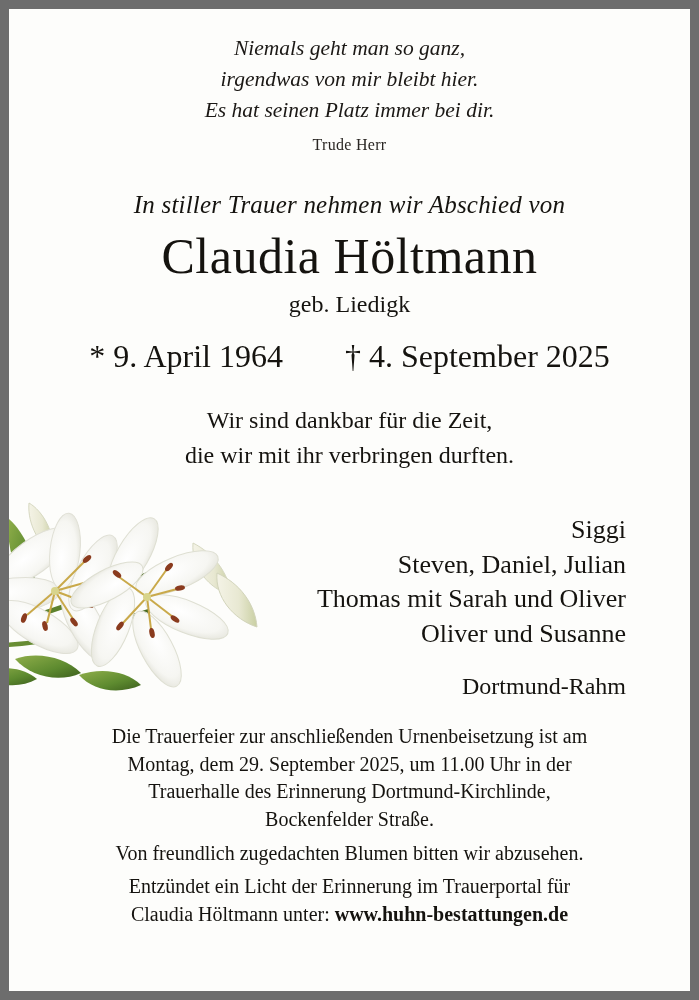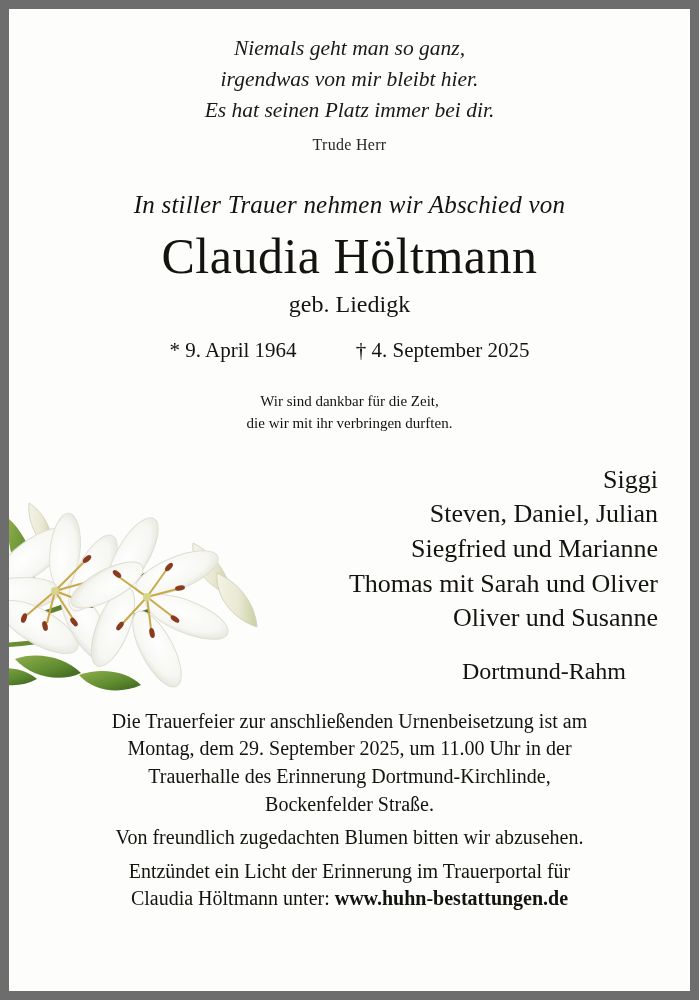--- a/index.html
+++ b/index.html
@@ -67,37 +67,37 @@
     font-size: 50px;
     line-height: 1.05;
     letter-spacing: 0.5px;
   }
   .maiden {
     margin-top: 9px;
     font-size: 24px;
   }
   .dates {
     margin-top: 20px;
-    font-size: 21px;
+    font-size: 32px;
   }
   .dates .birth { margin-right: 44px; }
   .dates .death { margin-left: 10px; }
 
   .thanks {
     margin-top: 28px;
-    font-size: 15px;
+    font-size: 24px;
     line-height: 1.45;
   }
   .thanks span { display: block; }
 
   
   .family {
-    margin-top: 28px;
+    margin-top: 40px;
     text-align: right;
-    padding-right: 32px;
+    padding-right: 64px;
     font-size: 26px;
     line-height: 1.33;
   }
   .family span { display: block; }
 
   .place {
     margin-top: 22px;
     text-align: right;
     padding-right: 64px;
     font-size: 24px;
@@ -243,21 +243,20 @@
       </div>
 
       <div class="thanks">
         <span>Wir sind dankbar für die Zeit,</span>
         <span>die wir mit ihr verbringen durften.</span>
       </div>
 
       <div class="family">
         <span>Siggi</span>
         <span>Steven, Daniel, Julian</span>
-        <span>Siegfried und Marianne</span>
         <span>Thomas mit Sarah und Oliver</span>
         <span>Oliver und Susanne</span>
       </div>
 
       <div class="place">Dortmund-Rahm</div>
 
       <div class="footer">
         <p>Die Trauerfeier zur anschließenden Urnenbeisetzung ist am</p>
         <p>Montag, dem 29. September 2025, um 11.00 Uhr in der</p>
         <p>Trauerhalle des Erinnerung Dortmund-Kirchlinde,</p>

